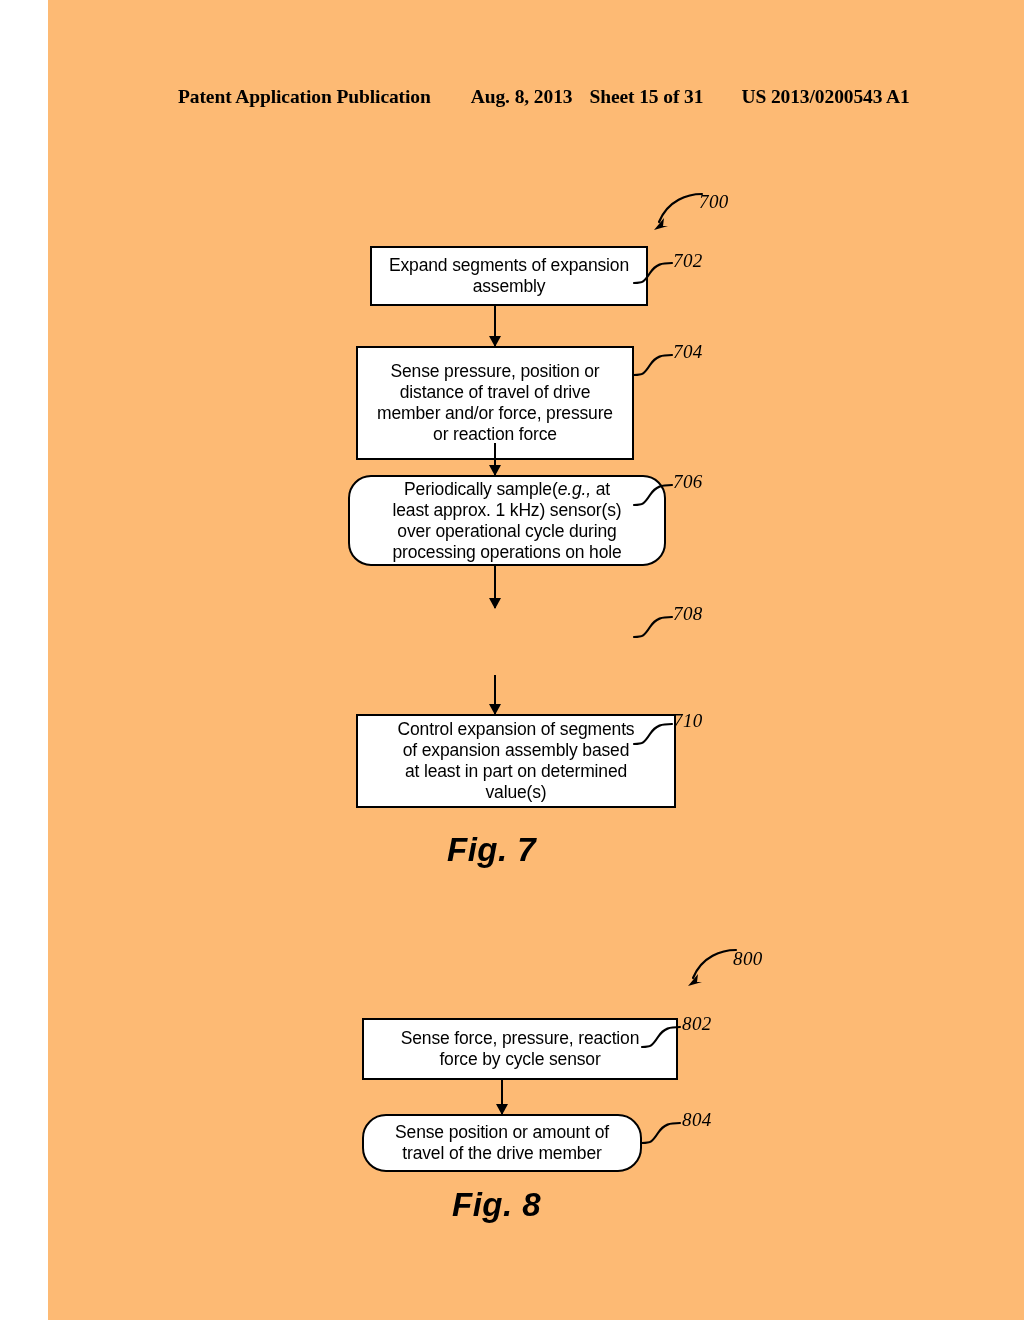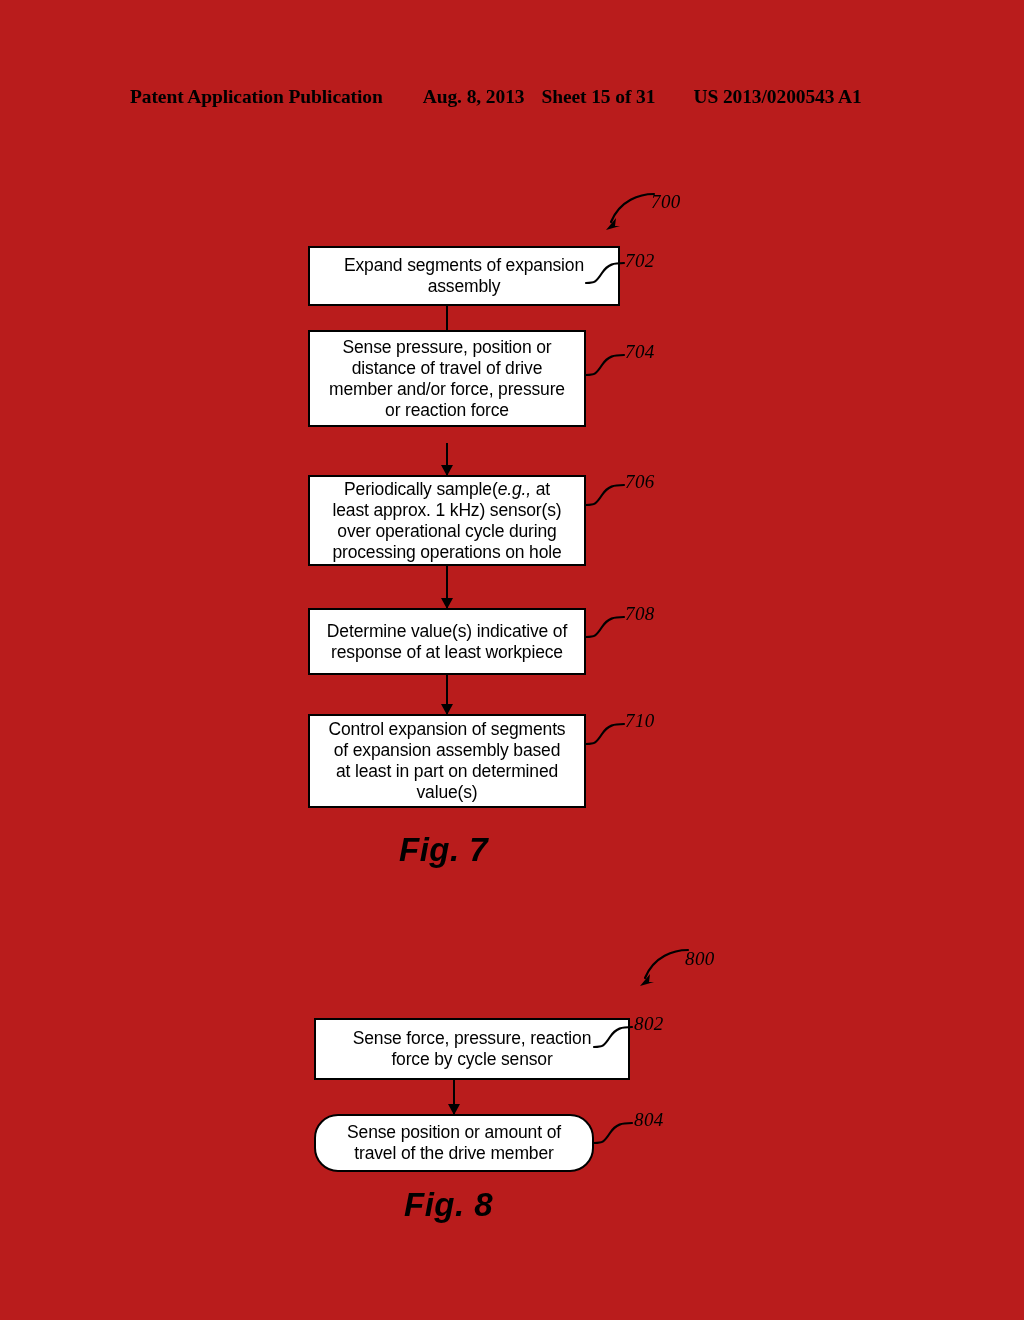--- a/index.html
+++ b/index.html
@@ -14,21 +14,22 @@
     position: relative;
     overflow: hidden;
     font-family: "Liberation Sans", sans-serif;
     color: #000000;
     -webkit-font-smoothing: antialiased;
   }
 
   .page {
     position: absolute;
     inset: 0;
-    background: #b91c1c;
+    background: #fdba74;
+    margin-left: 48px;
   }
 
   
   .page-header {
     position: absolute;
     left: 130px;
     top: 86px;
     width: 760px;
     height: 26px;
     display: flex;
@@ -126,61 +127,58 @@
   </div>
 
   <div class="figure" style="left:0;top:0;width:1024px;height:900px;">
 
     <svg class="leader" style="left:600px;top:188px;" width="60" height="45" viewBox="0 0 60 45">
       <path d="M 54 6 C 40 6, 20 12, 11 34" fill="none" stroke="#000" stroke-width="2.2" stroke-linecap="round"></path>
       <path d="M 6 42 L 16 30 L 15 38 L 20 38 Z" fill="#000"></path>
     </svg>
     <div class="ref-num" style="left:651px;top:191px;">700</div>
 
-    <div class="fc-box" style="left:308px;top:246px;width:312px;height:60px;justify-content:flex-end;">
+    <div class="fc-box" style="left:322px;top:246px;width:278px;height:60px;justify-content:flex-end;">
       <span class="txt"><span>Expand segments of expansion</span><br><span>assembly</span></span>
     </div>
     <svg class="leader" style="left:586px;top:258px;" width="42" height="32" viewBox="0 0 42 32">
       <path d="M 0 25 C 9 25, 10 24, 16 15 C 22 6, 28 5, 38 5" fill="none" stroke="#000" stroke-width="2.2" stroke-linecap="round"></path>
     </svg>
     <div class="ref-num" style="left:625px;top:250px;">702</div>
 
     <div class="connector" style="left:446px;top:306px;height:40px;"></div>
 
-    <div class="fc-box" style="left:308px;top:330px;width:278px;height:97px;justify-content:flex-end;">
+    <div class="fc-box" style="left:308px;top:346px;width:278px;height:114px;justify-content:flex-end;">
       <span class="txt"><span>Sense pressure, position or</span><br><span>distance of travel of drive</span><br><span>member and/or force, pressure</span><br><span>or reaction force</span></span>
     </div>
     <svg class="leader" style="left:586px;top:350px;" width="42" height="32" viewBox="0 0 42 32">
       <path d="M 0 25 C 9 25, 10 24, 16 15 C 22 6, 28 5, 38 5" fill="none" stroke="#000" stroke-width="2.2" stroke-linecap="round"></path>
     </svg>
     <div class="ref-num" style="left:625px;top:341px;">704</div>
 
     <div class="connector" style="left:446px;top:443px;height:32px;"></div>
 
-    <div class="fc-box" style="left:308px;top:475px;width:278px;height:91px;">
+    <div class="fc-box" style="left:300px;top:475px;width:318px;height:91px;border-radius:23px;">
       <span class="txt"><span>Periodically sample(</span><i>e.g.,</i> at<br><span>least approx. 1 kHz) sensor(s)</span><br><span>over operational cycle during</span><br><span>processing operations on hole</span></span>
     </div>
     <svg class="leader" style="left:586px;top:480px;" width="42" height="32" viewBox="0 0 42 32">
       <path d="M 0 25 C 9 25, 10 24, 16 15 C 22 6, 28 5, 38 5" fill="none" stroke="#000" stroke-width="2.2" stroke-linecap="round"></path>
     </svg>
     <div class="ref-num" style="left:625px;top:471px;">706</div>
 
     <div class="connector" style="left:446px;top:566px;height:42px;"></div>
 
-    <div class="fc-box" style="left:308px;top:608px;width:278px;height:67px;">
-      <span class="txt"><span>Determine value(s) indicative of</span><br><span>response of at least workpiece</span></span>
-    </div>
     <svg class="leader" style="left:586px;top:612px;" width="42" height="32" viewBox="0 0 42 32">
       <path d="M 0 25 C 9 25, 10 24, 16 15 C 22 6, 28 5, 38 5" fill="none" stroke="#000" stroke-width="2.2" stroke-linecap="round"></path>
     </svg>
     <div class="ref-num" style="left:625px;top:603px;">708</div>
 
     <div class="connector" style="left:446px;top:675px;height:39px;"></div>
 
-    <div class="fc-box" style="left:308px;top:714px;width:278px;height:94px;">
+    <div class="fc-box" style="left:308px;top:714px;width:320px;height:94px;">
       <span class="txt"><span>Control expansion of segments</span><br><span>of expansion assembly based</span><br><span>at least in part on determined</span><br><span>value(s)</span></span>
     </div>
     <svg class="leader" style="left:586px;top:719px;" width="42" height="32" viewBox="0 0 42 32">
       <path d="M 0 25 C 9 25, 10 24, 16 15 C 22 6, 28 5, 38 5" fill="none" stroke="#000" stroke-width="2.2" stroke-linecap="round"></path>
     </svg>
     <div class="ref-num" style="left:625px;top:710px;">710</div>
 
     <div class="fig-caption" style="left:399px;top:831px;">Fig. 7</div>
   </div>
 

